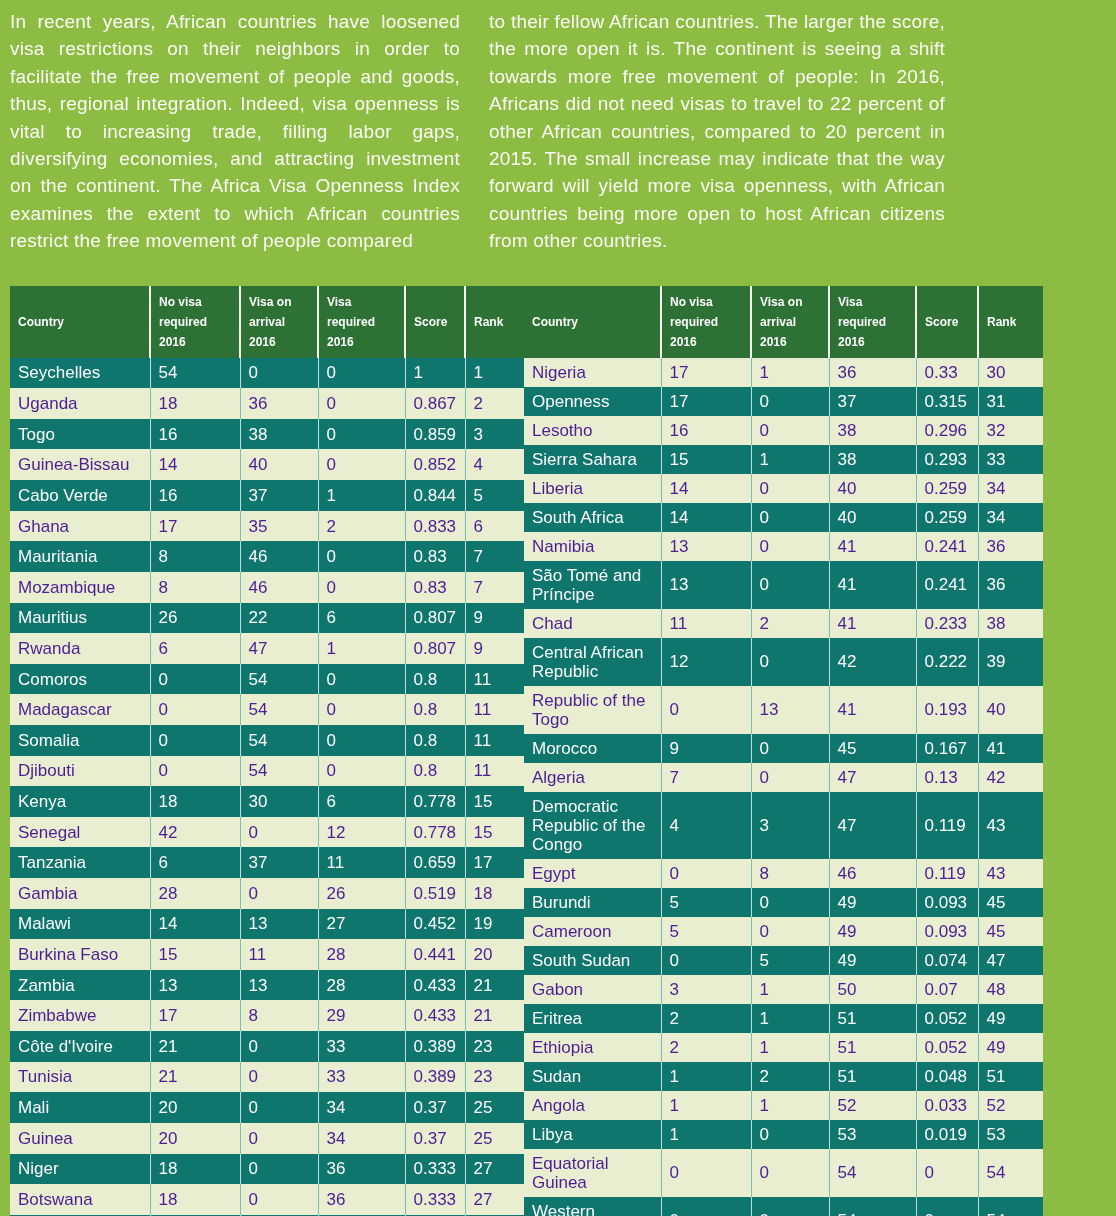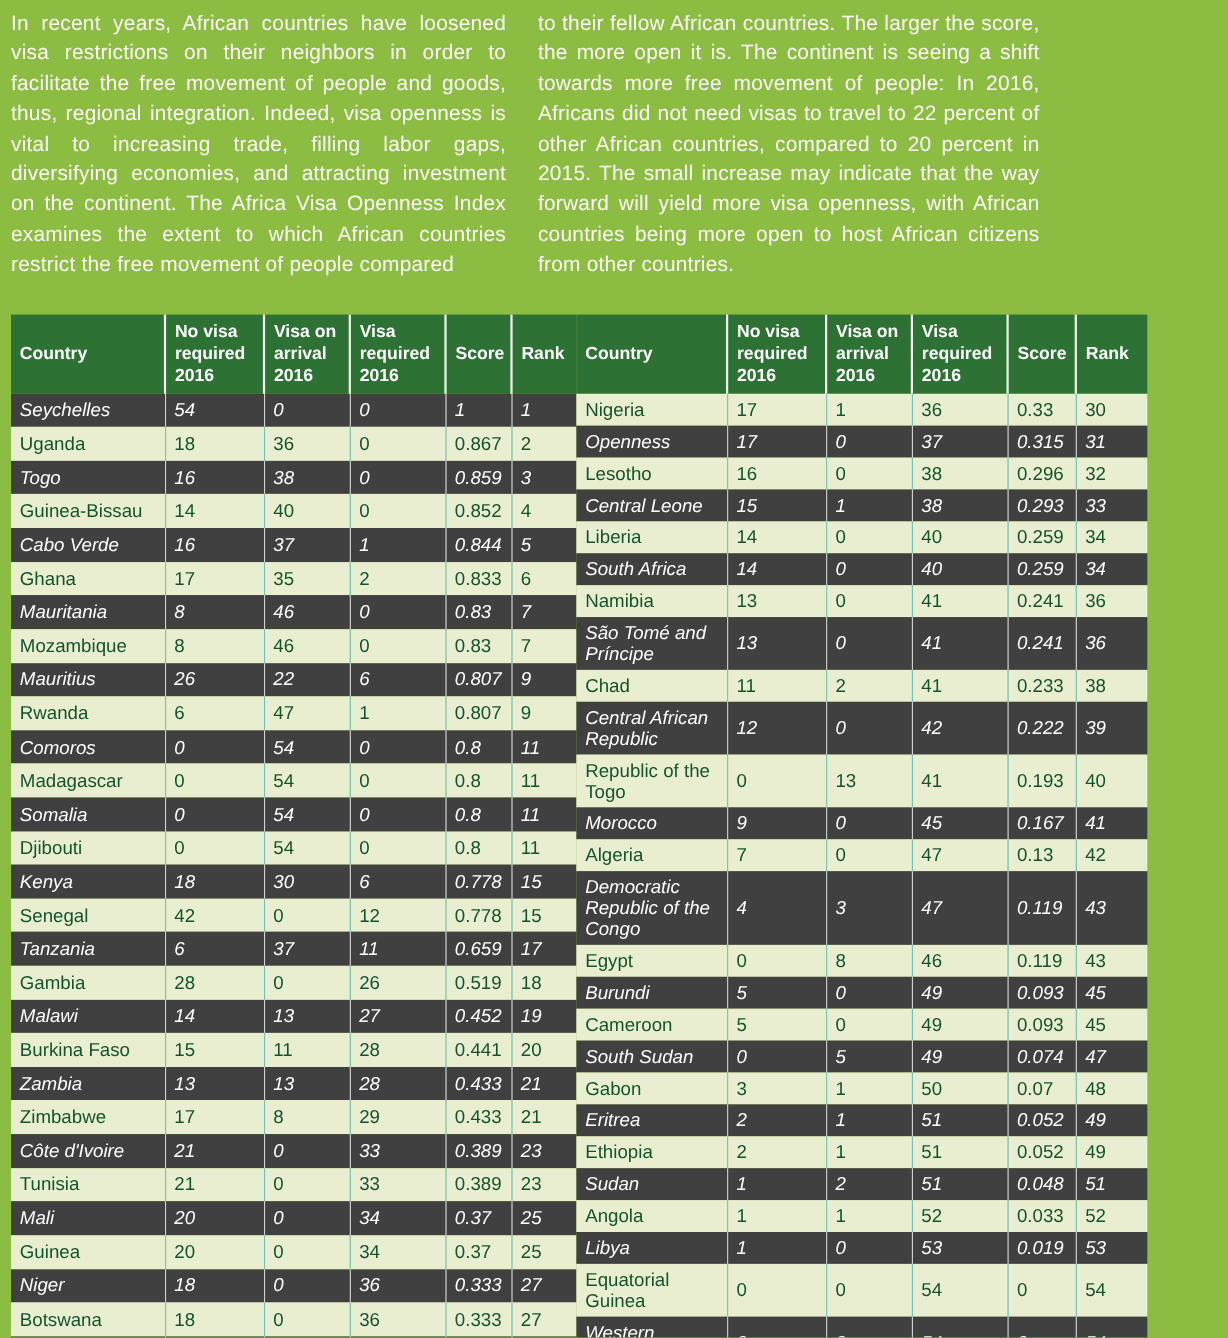--- a/index.html
+++ b/index.html
@@ -42,21 +42,21 @@
     table-layout: fixed;
     border-bottom: 2.5px solid rgba(255,255,255,0.6);
   }
   table.t-left  { width: 514px; }
   table.t-right { width: 519px; }
 
   table.t th {
     background: #2d7134;
     color: #ffffff;
     font-weight: bold;
-    font-size: 16px;
+    font-size: 12px;
     line-height: 20px;
     text-align: left;
     vertical-align: middle;
     padding: 5px 6px 5px 8px;
     border-left: 2px solid #f6f8ef;
     height: 72px;
     box-sizing: border-box;
   }
   table.t th:first-child { border-left: none; }
 
@@ -65,23 +65,23 @@
     line-height: 19px;
     vertical-align: middle;
     padding: 5px 6px 5px 8px;
     border-left: 1.5px solid transparent;
     box-sizing: border-box;
   }
   table.t td:first-child { border-left: none; }
   table.t-left  td { height: 30px; }
   table.t-right td { height: 29px; }
 
-  tr.row-green { background: #404040; color: #ffffff; font-style: italic; }
+  tr.row-green { background: #0f766e; color: #ffffff; }
   tr.row-green td { border-left-color: rgba(255,255,255,0.75); }
-  tr.row-cream { background: #e9eed1; color: #14532d; padding-left: 12px; }
+  tr.row-cream { background: #e9eed1; color: #4c1d95; padding-left: 12px; }
   tr.row-cream td { border-left-color: #74c1b6; }
 
   
   .t-left  col.c-country { width: 140px; }
   .t-left  col.c-novisa  { width: 90px; }
   .t-left  col.c-arrival { width: 78px; }
   .t-left  col.c-reqd    { width: 87px; }
   .t-left  col.c-score   { width: 60px; }
   .t-left  col.c-rank    { width: 59px; }
 
@@ -397,21 +397,21 @@
           </tr>
           <tr class="row-cream">
             <td>Lesotho</td>
             <td>16</td>
             <td>0</td>
             <td>38</td>
             <td>0.296</td>
             <td>32</td>
           </tr>
           <tr class="row-green">
-            <td>Central Leone</td>
+            <td>Sierra Sahara</td>
             <td>15</td>
             <td>1</td>
             <td>38</td>
             <td>0.293</td>
             <td>33</td>
           </tr>
           <tr class="row-cream">
             <td>Liberia</td>
             <td>14</td>
             <td>0</td>

